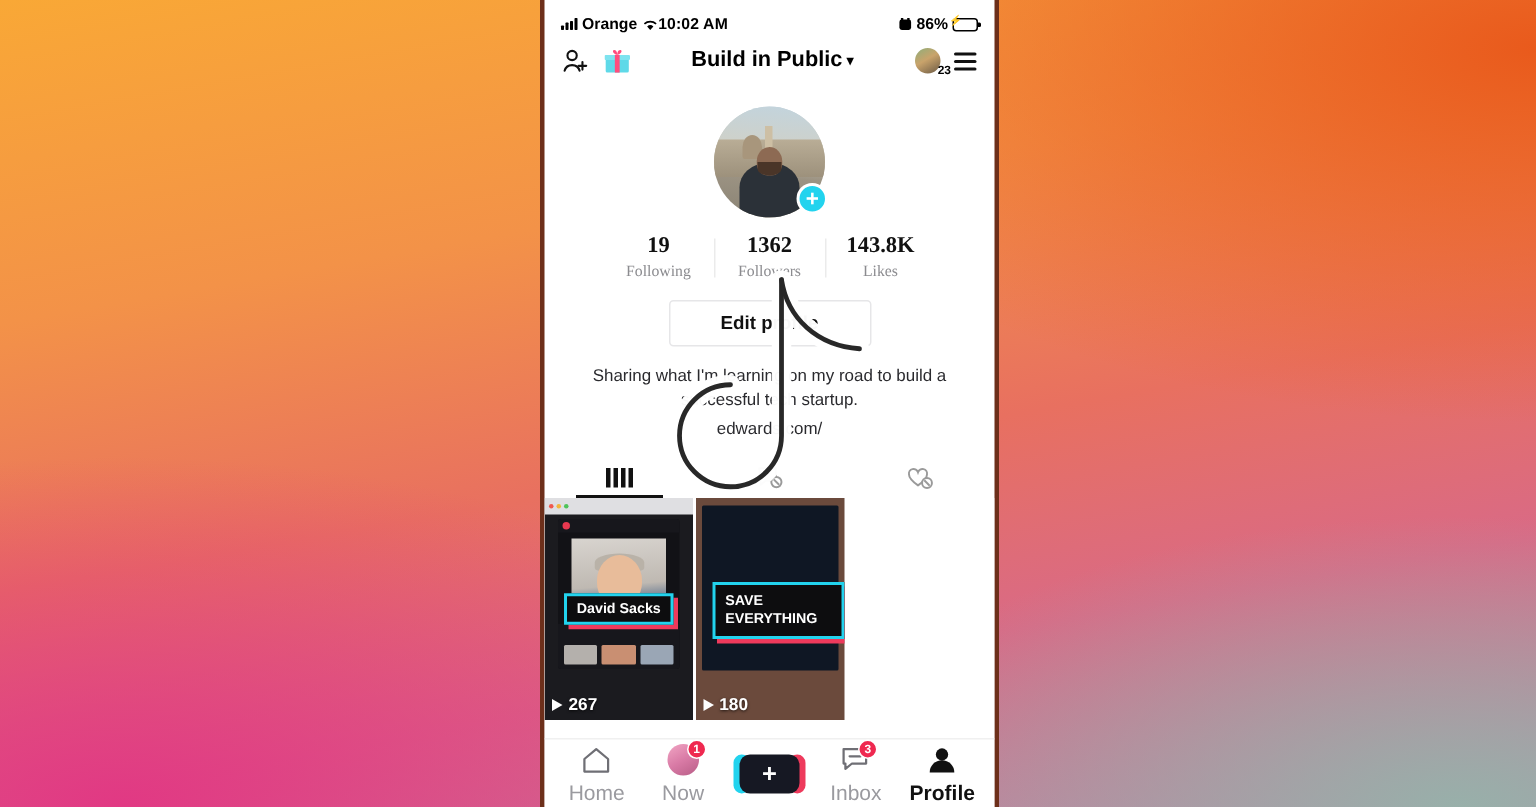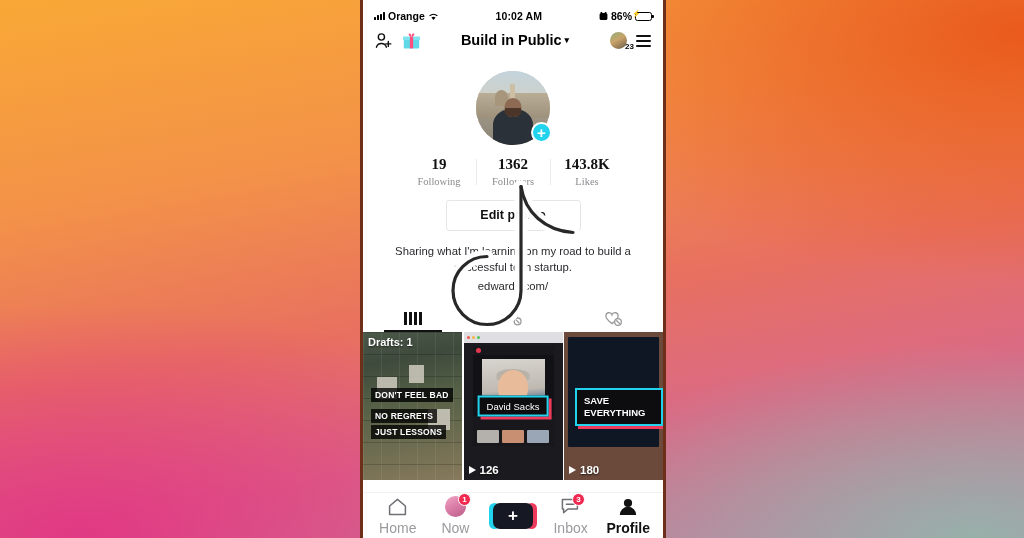--- a/index.html
+++ b/index.html
@@ -21,21 +21,21 @@
     border-left:3px solid #6d2f1a; border-right:3px solid #6d2f1a;
     display:flex; flex-direction:column;
   }
 
   
   .statusbar {
     height:20px; display:flex; align-items:center; padding:16px 11px;
     font-size:10.5px; font-weight:bold; color:#000; flex:none;
   }
   .sb-left { display:flex; align-items:center; gap:3px; }
-  .sb-center { flex:1; text-align:center; letter-spacing:.1px; }
+  .sb-center { flex:1; text-align:left; letter-spacing:.1px; }
   .sb-right { display:flex; align-items:center; gap:3px; }
   .bars { display:flex; align-items:flex-end; gap:1px; height:8px; }
   .bars i { width:2px; background:#000; display:block; border-radius:.5px; }
   .bars i:nth-child(1){height:3px}.bars i:nth-child(2){height:5px}
   .bars i:nth-child(3){height:6.5px}.bars i:nth-child(4){height:8px}
   .battery { width:17px; height:9px; border:1px solid #000; border-radius:2.5px;
     position:relative; padding:1px; }
   .battery::after{content:"";position:absolute;right:-2.5px;top:2.5px;width:1.5px;height:3px;
     background:#000;border-radius:0 1px 1px 0;}
   .battery-fill{height:100%;background:#3ddc5c;border-radius:1px;position:relative;}
@@ -136,21 +136,21 @@
     border-radius:2px;overflow:hidden;}
   .vid-head{height:9px;background:#17171c;display:flex;align-items:center;gap:3px;padding:0 3px;}
   .vid-head i{width:5px;height:5px;border-radius:50%;background:#e8384f;display:block;}
   .face-box{position:absolute;left:9px;right:9px;top:13px;bottom:8px;
     background:linear-gradient(175deg,#d8d4cf 0%,#bfb9b2 40%,#2e4f7a 62%,#25456c 100%);}
   .face{position:absolute;left:50%;top:14%;transform:translateX(-50%);width:30px;height:34px;
     background:#e8bc9a;border-radius:50% 50% 45% 45%;}
   .face-hair{position:absolute;left:50%;top:12%;transform:translateX(-50%);width:33px;height:12px;
     background:#b9b2a8;border-radius:50% 50% 20% 20%;}
   .name-tag{position:absolute;left:50%;top:50%;transform:translate(-50%,-50%);
-    background:#0d0d0f;color:#fff;font-size:9.5px;font-weight:normal;padding:3px 7px;
+    background:#0d0d0f;color:#fff;font-size:9.5px;font-weight:bold;padding:3px 7px;
     border:2px solid #22d3ee;box-shadow:3px 3px 0 #ee3a5c;white-space:nowrap;z-index:5;}
   .panel-foot{position:absolute;left:0;right:0;bottom:0;height:30px;background:#17171c;}
   .thumb-row{position:absolute;left:4px;right:4px;bottom:3px;display:flex;gap:3px;}
   .thumb-row div{flex:1;height:13px;border-radius:1px;}
 
   
   .c3{background:#6b4a3c;}
   .code-win{position:absolute;left:4px;top:5px;right:4px;height:74%;background:#0f1724;
     overflow:hidden;border-radius:1px;}
   .code-top{height:8px;background:#1d2a3d;}
@@ -306,30 +306,20 @@
       <svg class="tab-svg" width="17" height="16" viewBox="0 0 17 16">
         <path d="M7 12.6 C3.4 10 1 8 1 5.3 A3.1 3.1 0 0 1 7 3.8 A3.1 3.1 0 0 1 13 5.3 C13 8 10.6 10 7 12.6 Z" fill="none" stroke="#111" stroke-width="1.3"></path>
         <circle cx="13" cy="11" r="3.3" fill="#fff" stroke="#111" stroke-width="1.3"></circle>
         <path d="M11.2 9.2 L14.8 12.8" stroke="#111" stroke-width="1.3"></path>
       </svg>
     </div>
   </div>
 
   <div class="vgrid">
 
-    <div class="vcell c1">
-      <span class="c1-blocks"></span>
-      <span class="c1-bld" style="left:14%;top:30%;width:20%;height:15%"></span>
-      <span class="c1-bld" style="left:46%;top:22%;width:16%;height:12%"></span>
-      <span class="c1-bld" style="left:66%;top:52%;width:22%;height:14%"></span>
-      <span class="drafts">Drafts: 1</span>
-      <span class="cap" style="top:38%">DON'T FEEL BAD</span>
-      <span class="cap" style="top:52%">NO REGRETS</span>
-      <span class="cap" style="top:63%">JUST LESSONS</span>
-    </div>
 
     <div class="vcell c2">
       <span class="brow-bar">
         <span class="brow-dots">
           <i style="background:#f05a4e"></i>
             <i style="background:#f2b63c"></i>
             <i style="background:#4fc45a"></i>
         </span>
       </span>
       <span class="vid-panel">
@@ -344,21 +334,21 @@
           <span class="thumb-row">
             <div style="background:#b4b0ac"></div>
               <div style="background:#c98f72"></div>
               <div style="background:#9aa6b5"></div>
           </span>
         </span>
       </span>
       <span class="name-tag">David Sacks</span>
       <span class="plays">
         <span class="play-tri"></span>
-        <span>126</span>
+        <span>267</span>
       </span>
     </div>
 
     <div class="vcell c3">
       <span class="code-win">
         <span class="code-top"></span>
         <span class="code-line" style="width:60%"></span>
         <span class="code-line c" style="width:82%"></span>
         <span class="code-line" style="width:45%"></span>
         <span class="code-line d" style="width:74%"></span>

